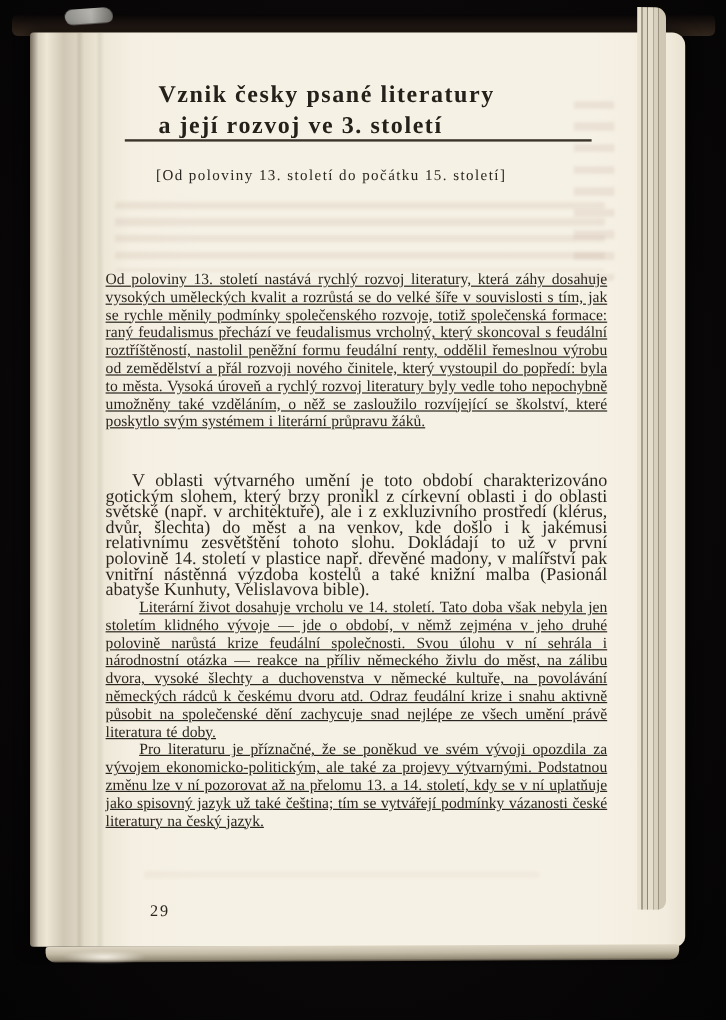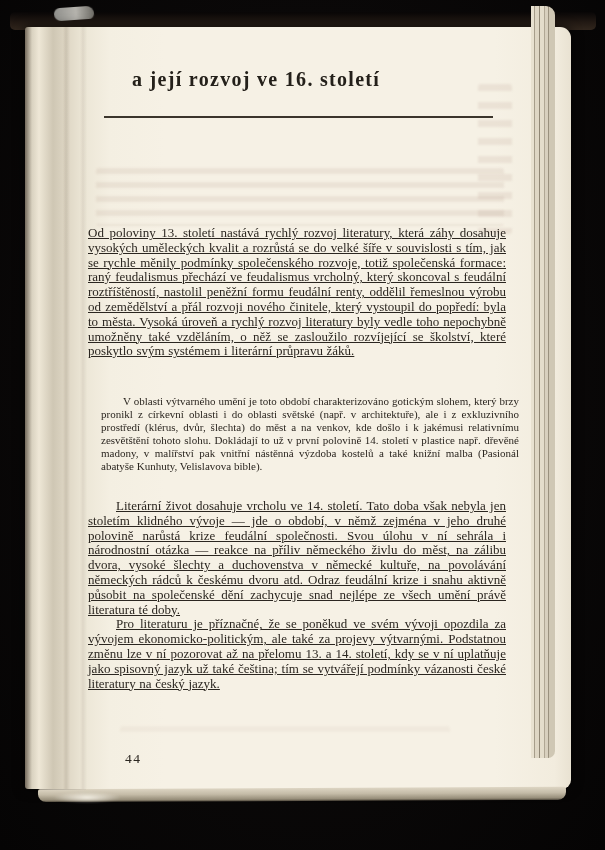--- a/index.html
+++ b/index.html
@@ -171,22 +171,22 @@
   .body-text {
     font-size: 13px;
     line-height: 14.8px;
     text-align: justify;
     word-spacing: 0.4px;
   }
 
   .p1 { position: absolute; left: 0; top: 226px; width: 418px; text-decoration: underline; }
 
   .p-small {
-    position: absolute; left: 13px; top: 395px; width: 418px;
-    font-size: 11px;
+    position: absolute; left: 0; top: 395px; width: 418px;
+    font-size: 15px;
     line-height: 13px;
     text-align: justify;
     text-indent: 22px;
   }
 
   .p-flow { position: absolute; left: 0; top: 499px; width: 418px; }
   .p-flow p { margin: 0; text-indent: 28px; text-decoration: underline; }
 
   .page-number {
     position: absolute;
@@ -213,31 +213,33 @@
   <div class="edge-bottom"></div>
   <div class="edge-bottom-highlight"></div>
 
   <div class="ghost ghost-a"></div>
   <div class="ghost ghost-b"></div>
   <div class="ghost ghost-c"></div>
 
   <div class="content">
 
     <div class="title">
-      <div>a její rozvoj ve 16. století</div>
+      <div>Vznik česky psané literatury</div>
+      <div>a její rozvoj ve 3. století</div>
     </div>
 
     <div class="rule"></div>
 
+    <div class="subtitle">[Od poloviny 13. století do počátku 15. století]</div>
 
     <div class="body-text p1">Od poloviny 13. století nastává rychlý rozvoj literatury, která záhy dosahuje vysokých uměleckých kvalit a rozrůstá se do velké šíře v souvislosti s tím, jak se rychle měnily podmínky společenského rozvoje, totiž společenská formace: raný feudalismus přechází ve feudalismus vrcholný, který skoncoval s feudální roztříštěností, nastolil peněžní formu feudální renty, oddělil řemeslnou výrobu od zemědělství a přál rozvoji nového činitele, který vystoupil do popředí: byla to města. Vysoká úroveň a rychlý rozvoj literatury byly vedle toho nepochybně umožněny také vzděláním, o něž se zasloužilo rozvíjející se školství, které poskytlo svým systémem i literární průpravu žáků.</div>
 
     <div class="p-small">V oblasti výtvarného umění je toto období charakterizováno gotickým slohem, který brzy pronikl z církevní oblasti i do oblasti světské (např. v architektuře), ale i z exkluzivního prostředí (klérus, dvůr, šlechta) do měst a na venkov, kde došlo i k jakémusi relativnímu zesvětštění tohoto slohu. Dokládají to už v první polovině 14. století v plastice např. dřevěné madony, v malířství pak vnitřní nástěnná výzdoba kostelů a také knižní malba (Pasionál abatyše Kunhuty, Velislavova bible).</div>
 
     <div class="body-text p-flow">
       <p>Literární život dosahuje vrcholu ve 14. století. Tato doba však nebyla jen stoletím klidného vývoje — jde o období, v němž zejména v jeho druhé polovině narůstá krize feudální společnosti. Svou úlohu v ní sehrála i národnostní otázka — reakce na příliv německého živlu do měst, na zálibu dvora, vysoké šlechty a duchovenstva v německé kultuře, na povolávání německých rádců k českému dvoru atd. Odraz feudální krize i snahu aktivně působit na společenské dění zachycuje snad nejlépe ze všech umění právě literatura té doby.</p>
       <p>Pro literaturu je příznačné, že se poněkud ve svém vývoji opozdila za vývojem ekonomicko-politickým, ale také za projevy výtvarnými. Podstatnou změnu lze v ní pozorovat až na přelomu 13. a 14. století, kdy se v ní uplatňuje jako spisovný jazyk už také čeština; tím se vytvářejí podmínky vázanosti české literatury na český jazyk.</p>
     </div>
 
-    <div class="page-number">44</div>
+    <div class="page-number">29</div>
 
   </div>
 </div>
 
 </body></html>

